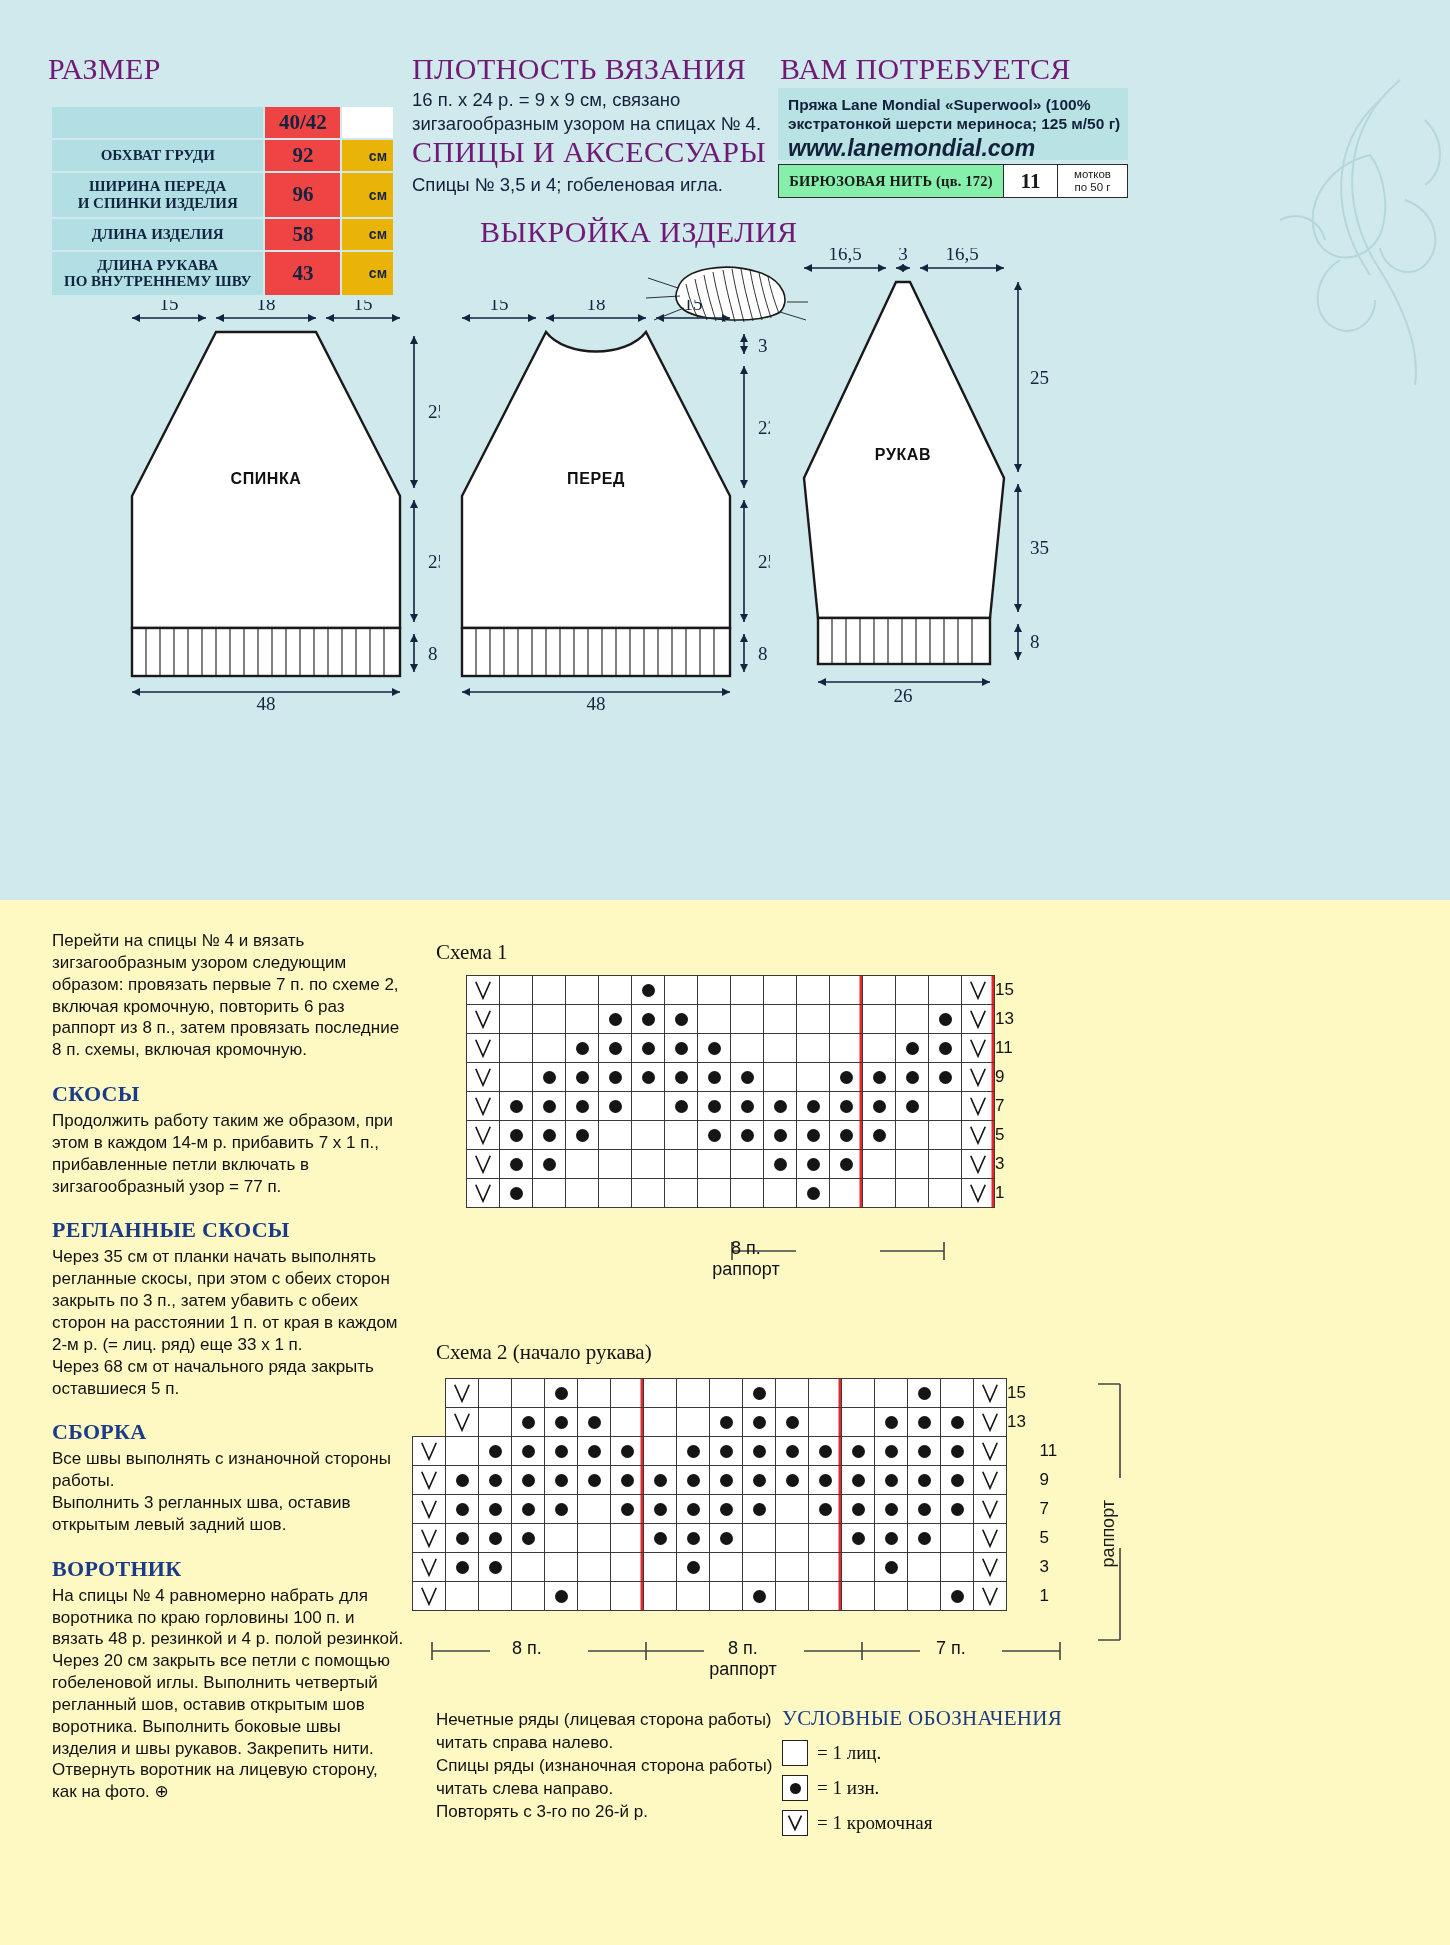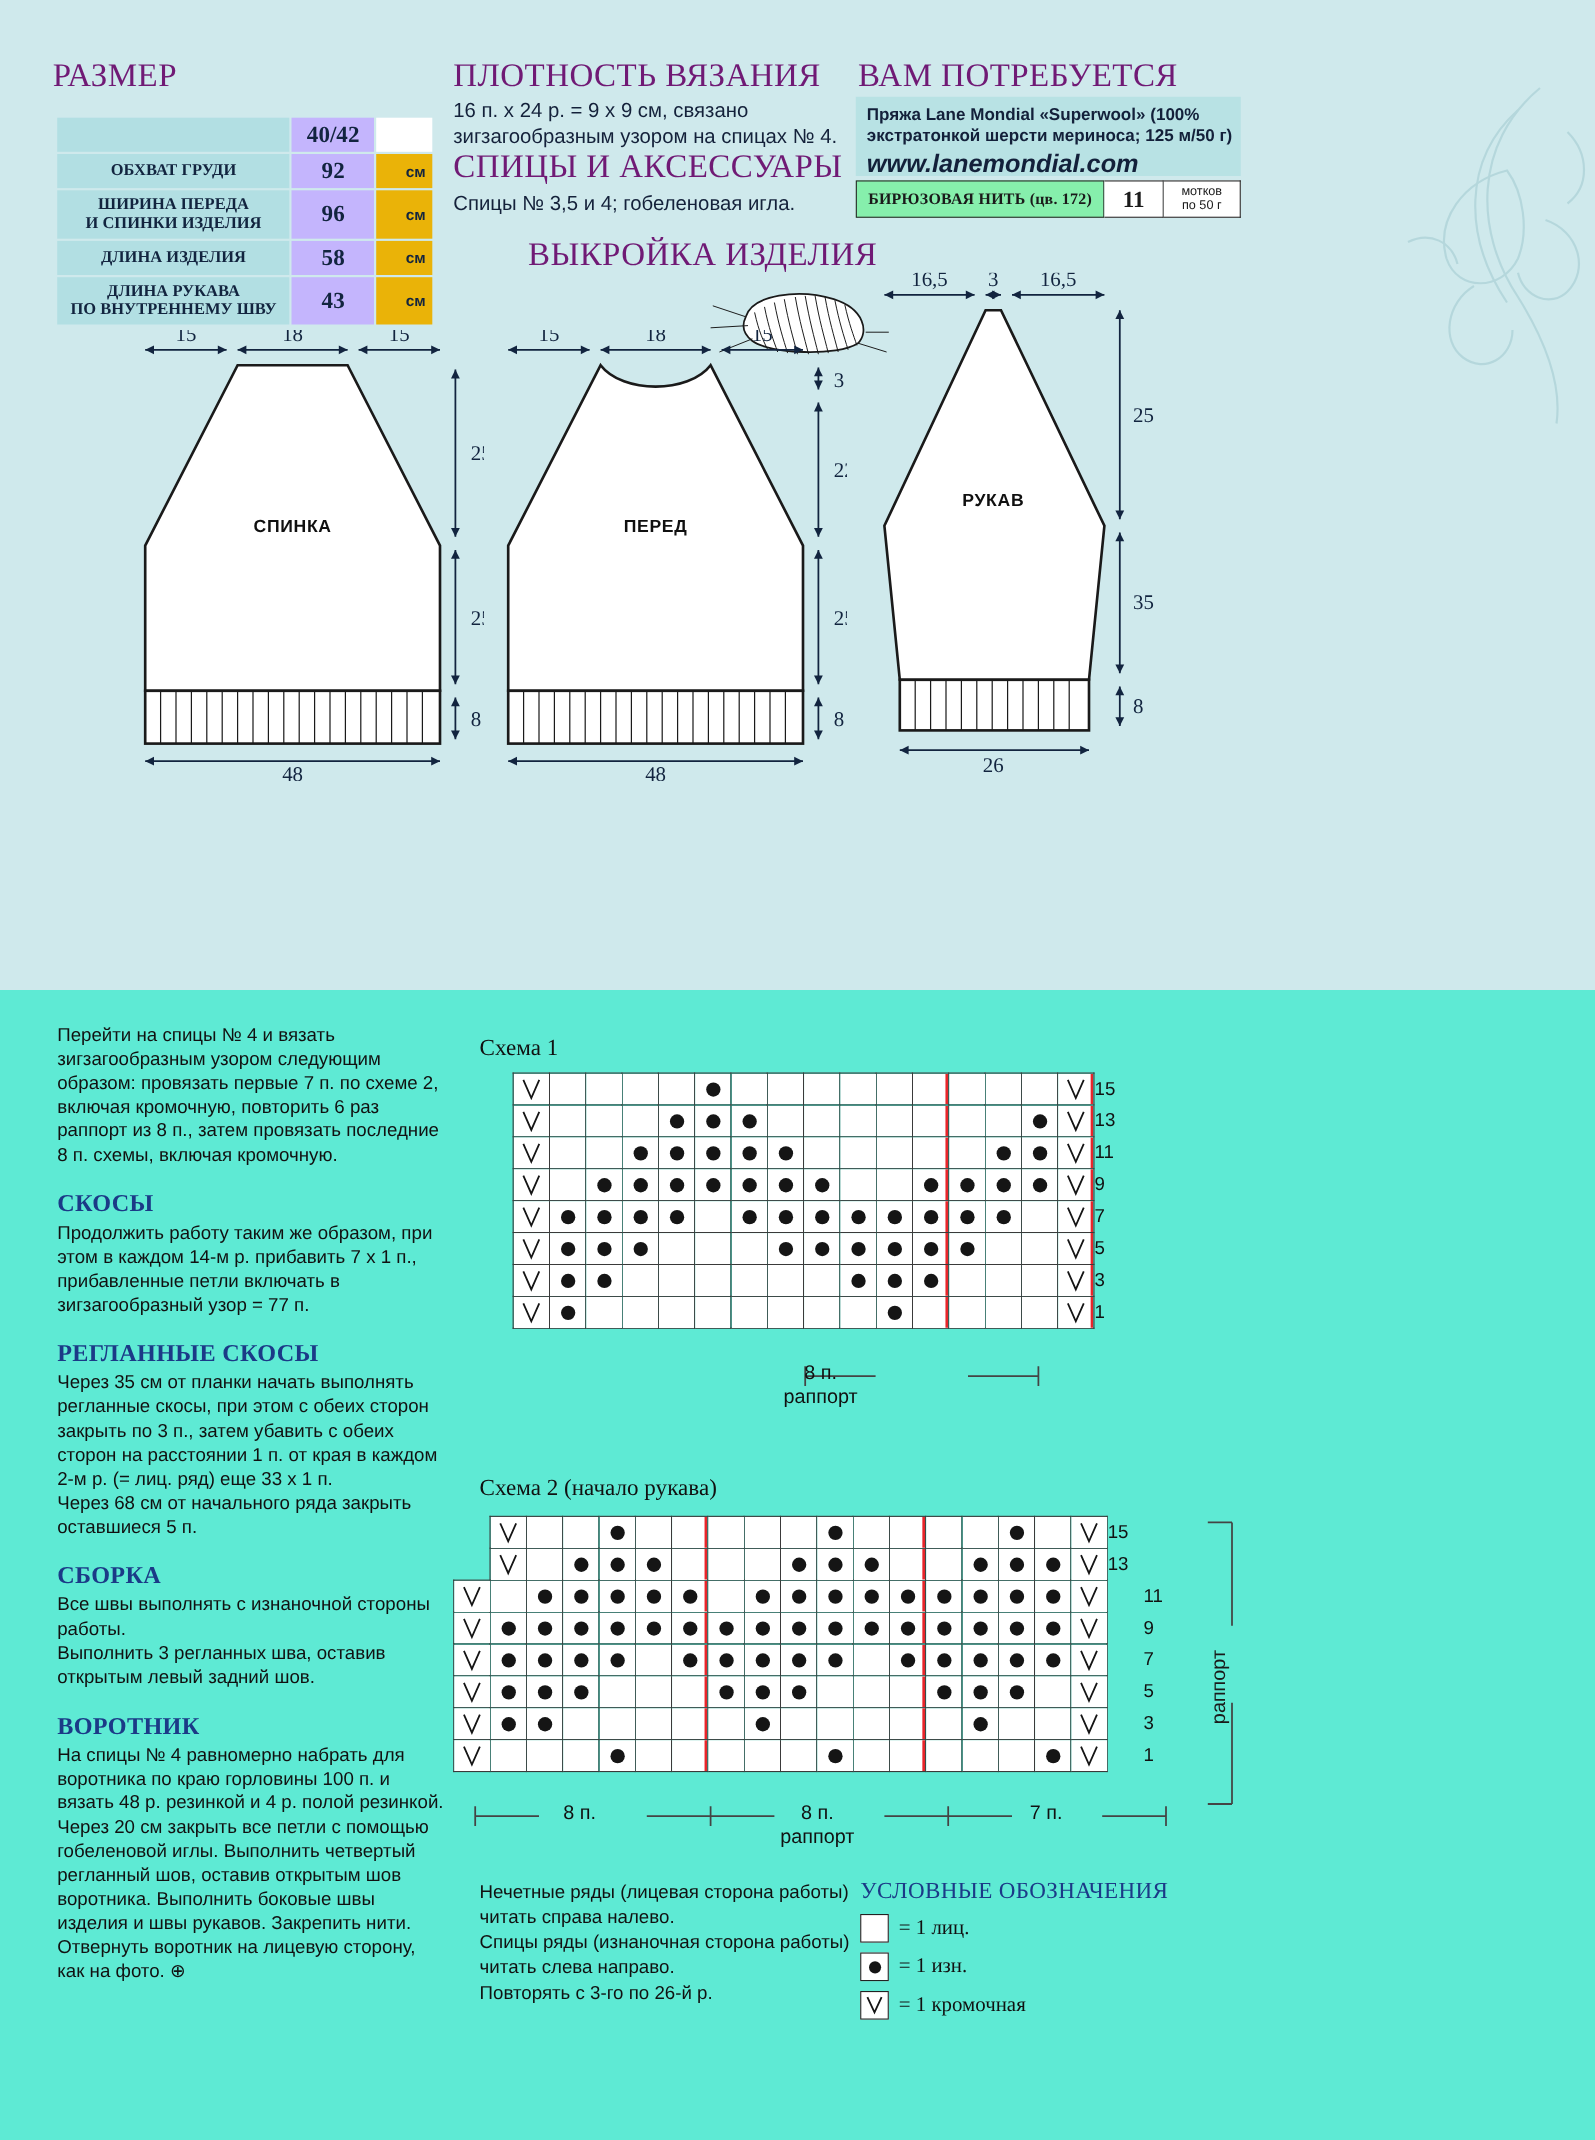--- a/index.html
+++ b/index.html
@@ -27,21 +27,21 @@
   }
   .body-txt { font-size:18.5px; line-height:1.32; color:#14213a; }
 
   
   .size-title { position:absolute; left:48px; top:52px; }
   .size-table { position:absolute; left:50px; top:105px; width:345px;
      border-collapse:separate; border-spacing:2px; }
   .size-table td { font-family:"Liberation Serif", serif; font-weight:bold;
      background:#b2dfe3; padding:5px 6px; font-size:15px; color:#12243f; }
   .size-table td.lbl { text-align:center; line-height:1.12; width:192px; }
-  .size-table td.val { background:#c4b5fd; text-align:center; width:68px;
+  .size-table td.val { background:#ef4444; text-align:center; width:68px;
      font-size:21px; padding:3px 0; }
   .size-table td.unit { background:#eab308; text-align:right; width:46px;
      font-size:14px; font-family:"Liberation Sans", sans-serif; font-weight:bold; }
   .size-table td.blank { background:#ffffff; }
 
   
   .gauge-title { position:absolute; left:412px; top:52px; }
   .gauge-txt   { position:absolute; left:412px; top:88px; width:350px; }
   .needle-title{ position:absolute; left:412px; top:135px; }
   .needle-txt  { position:absolute; left:412px; top:173px; width:350px; }
@@ -73,21 +73,21 @@
 
   
   .floral { position:absolute; right:0; top:60px; width:230px; height:330px;
      opacity:.5; pointer-events:none; }
 
   
   .schem { position:absolute; }
   .dim-num { font-family:"Liberation Serif", serif; font-size:19px; color:#12243f; }
 
   
-  .lower { position:absolute; left:0; top:900px; width:1450px; height:1045px; background:#5eead4; }
+  .lower { position:absolute; left:0; top:900px; width:1450px; height:1045px; background:#fef9c3; }
   .txtcol { position:absolute; left:52px; top:30px; width:355px; }
   .txtcol h3 { font-family:Liberation Serif, serif; color:#1b3a87;
       font-size:22px; margin:20px 0 3px 0; letter-spacing:.3px; }
   .txtcol p { margin:0 0 0 0; font-size:17px; line-height:1.285; color:#111; }
 
   .chart-label { font-family:"Liberation Serif", serif; font-size:21px; color:#111; }
 
   
   .grid { border-collapse:collapse; }
   .grid td { width:33px; height:29px; border:1.3px solid #3a3a3a; padding:0;

